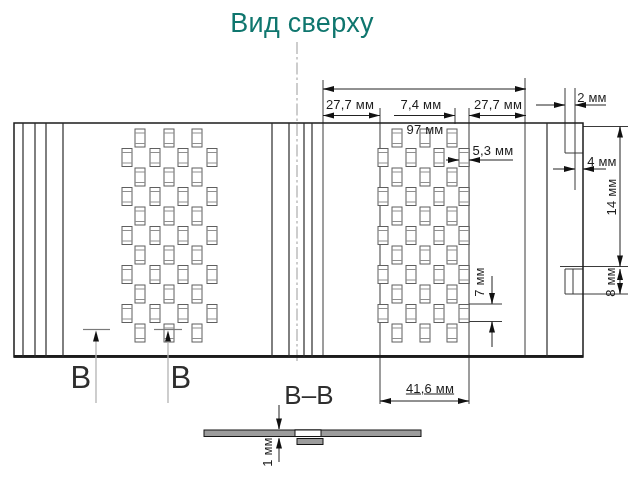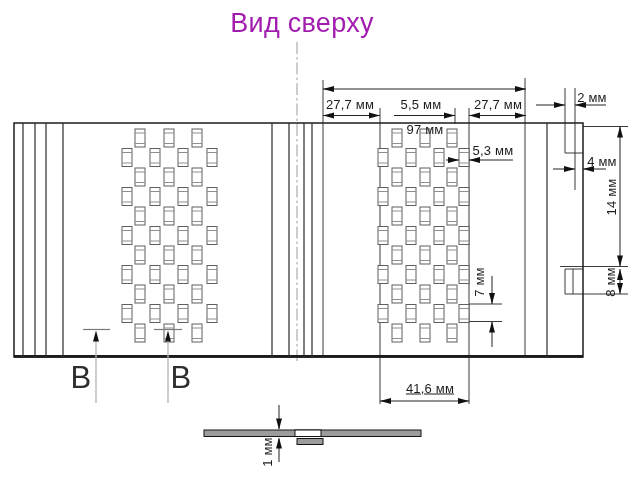--- a/index.html
+++ b/index.html
@@ -7,21 +7,21 @@
     position:relative;width:640px;height:480px;background:#ffffff;
     font-family:"Liberation Sans",sans-serif;overflow:hidden;
   }
   #drawing{position:absolute;left:0;top:0;}
   .lbl{
     position:absolute;white-space:nowrap;color:#1c1c1c;
     font-size:13px;transform:translate(-50%,-50%);
     font-family:"Liberation Sans",sans-serif;letter-spacing:0.2px;
   }
   .lbl.rot{transform:translate(-50%,-50%) rotate(-90deg);}
-  .title{font-size:27px;color:#a21caf;letter-spacing:0.3px;text-align:center;}
+  .title{font-size:27px;color:#0f766e;letter-spacing:0.3px;text-align:center;}
   .seclbl{font-size:31px;color:#2e2e2e;}
   .secview{font-size:26px;color:#2e2e2e;}
   
   .outline{stroke:#1c1c1c;stroke-width:1.5;fill:none;}
   .thick{stroke:#1c1c1c;stroke-width:2.6;}
   .fold{stroke:#2b2b2b;stroke-width:1.2;}
   .ext{stroke:#3a3a3a;stroke-width:1;}
   .dim{stroke:#222222;stroke-width:1;}
   .ah{fill:#111111;stroke:none;}
   .cut-h{stroke:#7a7a7a;stroke-width:1.2;}
@@ -366,26 +366,27 @@
       <rect class="bar" x="204" y="430" width="217" height="6.5"></rect>
       <rect class="gap" x="295" y="430" width="26" height="6.5"></rect>
       <rect class="bar" x="297" y="438.5" width="26" height="6"></rect>
     </g>
   </svg>
 
   <div class="lbl title" style="left:302px;top:23px;">Вид сверху</div>
 
   <div class="lbl" style="left:425px;top:81px;margin-top:48px;">97 мм</div>
   <div class="lbl" style="left:350px;top:103.5px;">27,7 мм</div>
-  <div class="lbl" style="left:421px;top:103.5px;">5,5 мм</div>
+  <div class="lbl" style="left:421px;top:103.5px;">7,4 мм</div>
   <div class="lbl" style="left:498px;top:103.5px;">27,7 мм</div>
   <div class="lbl" style="left:592px;top:96.5px;">2 мм</div>
   <div class="lbl" style="left:493px;top:150px;">5,3 мм</div>
   <div class="lbl" style="left:602px;top:160.5px;">4 мм</div>
   <div class="lbl rot" style="left:611px;top:197px;">14 мм</div>
   <div class="lbl rot" style="left:610px;top:282px;">8 мм</div>
   <div class="lbl rot" style="left:479px;top:282px;">7 мм</div>
   <div class="lbl" style="left:430px;top:388px;text-decoration:underline;">41,6 мм</div>
   <div class="lbl rot" style="left:267px;top:452px;">1 мм</div>
 
   <div class="lbl seclbl" style="left:81px;top:378px;">В</div>
   <div class="lbl seclbl" style="left:181px;top:378px;">В</div>
+  <div class="lbl secview" style="left:309px;top:395px;">В–В</div>
 </div>
 
 </body></html>

